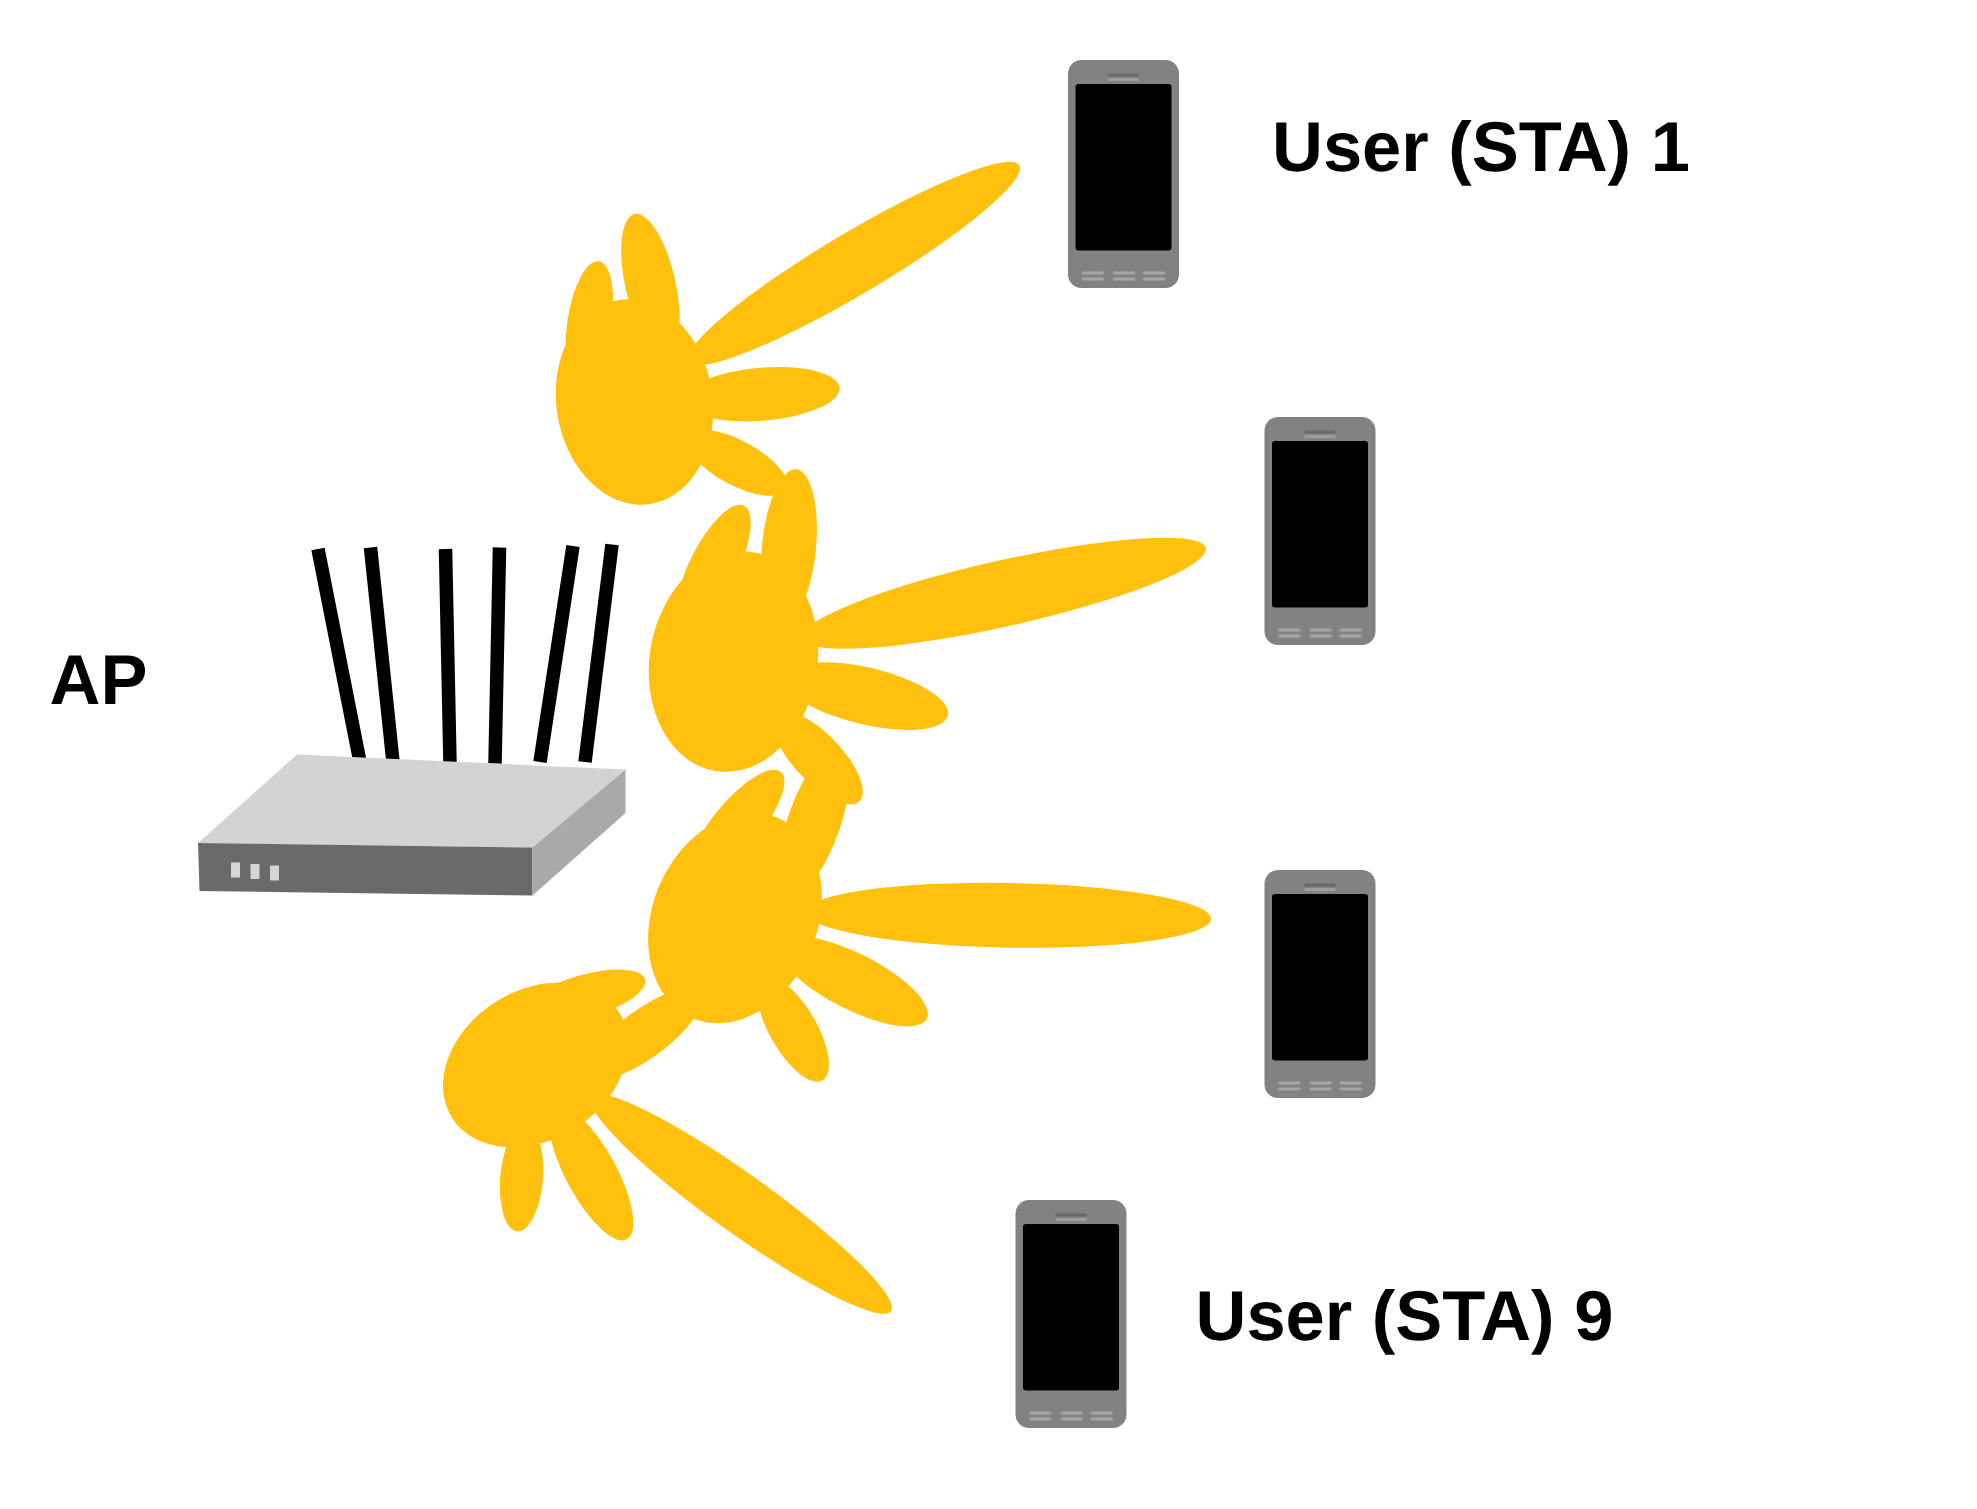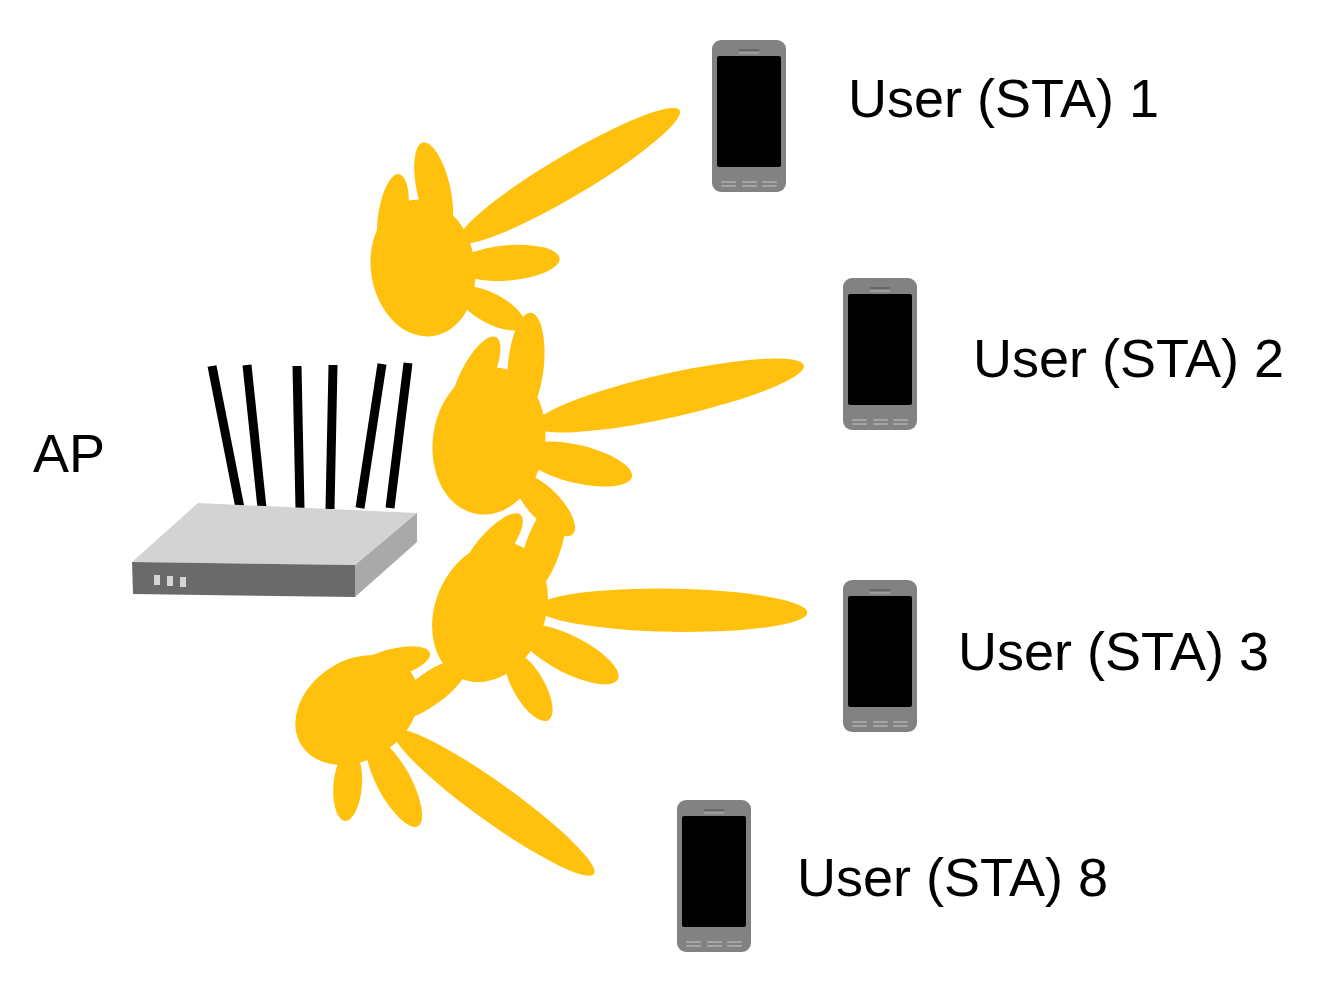--- a/index.html
+++ b/index.html
@@ -37,23 +37,24 @@
     display:flex;justify-content:space-between;
   }
   .phone .keys i{
     display:block;width:15px;height:2px;border-radius:1px;
     background:var(--phone-detail,#A5A5A5);
     box-shadow:0 4px 0 var(--phone-detail,#A5A5A5);
   }
 
   .sta-label,.ap-label{
     position:absolute;
-    font-size:54px;line-height:54px;
+    font-size:47px;line-height:54px;
     color:var(--text,#000);
     white-space:nowrap;
+    font-weight:bold;
   }
 </style>
 </head>
 <body>
 
 <div class="canvas">
 
   <svg class="layer" viewBox="0 0 1318 1006" aria-hidden="true">
     <defs>
 
@@ -107,37 +108,35 @@
 
   <div class="phone" style="left:843px;top:278px">
     <div class="speaker"></div>
     <div class="screen"></div>
     <div class="keys">
         <i></i>
         <i></i>
         <i></i>
       </div>
   </div>
-  <div class="sta-label" style="left:973px;top:331px">User (STA) 2</div>
 
   <div class="phone" style="left:843px;top:580px">
     <div class="speaker"></div>
     <div class="screen"></div>
     <div class="keys">
         <i></i>
         <i></i>
         <i></i>
       </div>
   </div>
-  <div class="sta-label" style="left:958px;top:624px">User (STA) 3</div>
 
   <div class="phone" style="left:677px;top:800px">
     <div class="speaker"></div>
     <div class="screen"></div>
     <div class="keys">
         <i></i>
         <i></i>
         <i></i>
       </div>
   </div>
-  <div class="sta-label" style="left:797px;top:850px">User (STA) 8</div>
+  <div class="sta-label" style="left:797px;top:850px">User (STA) 9</div>
 
 </div>
 
 </body></html>

